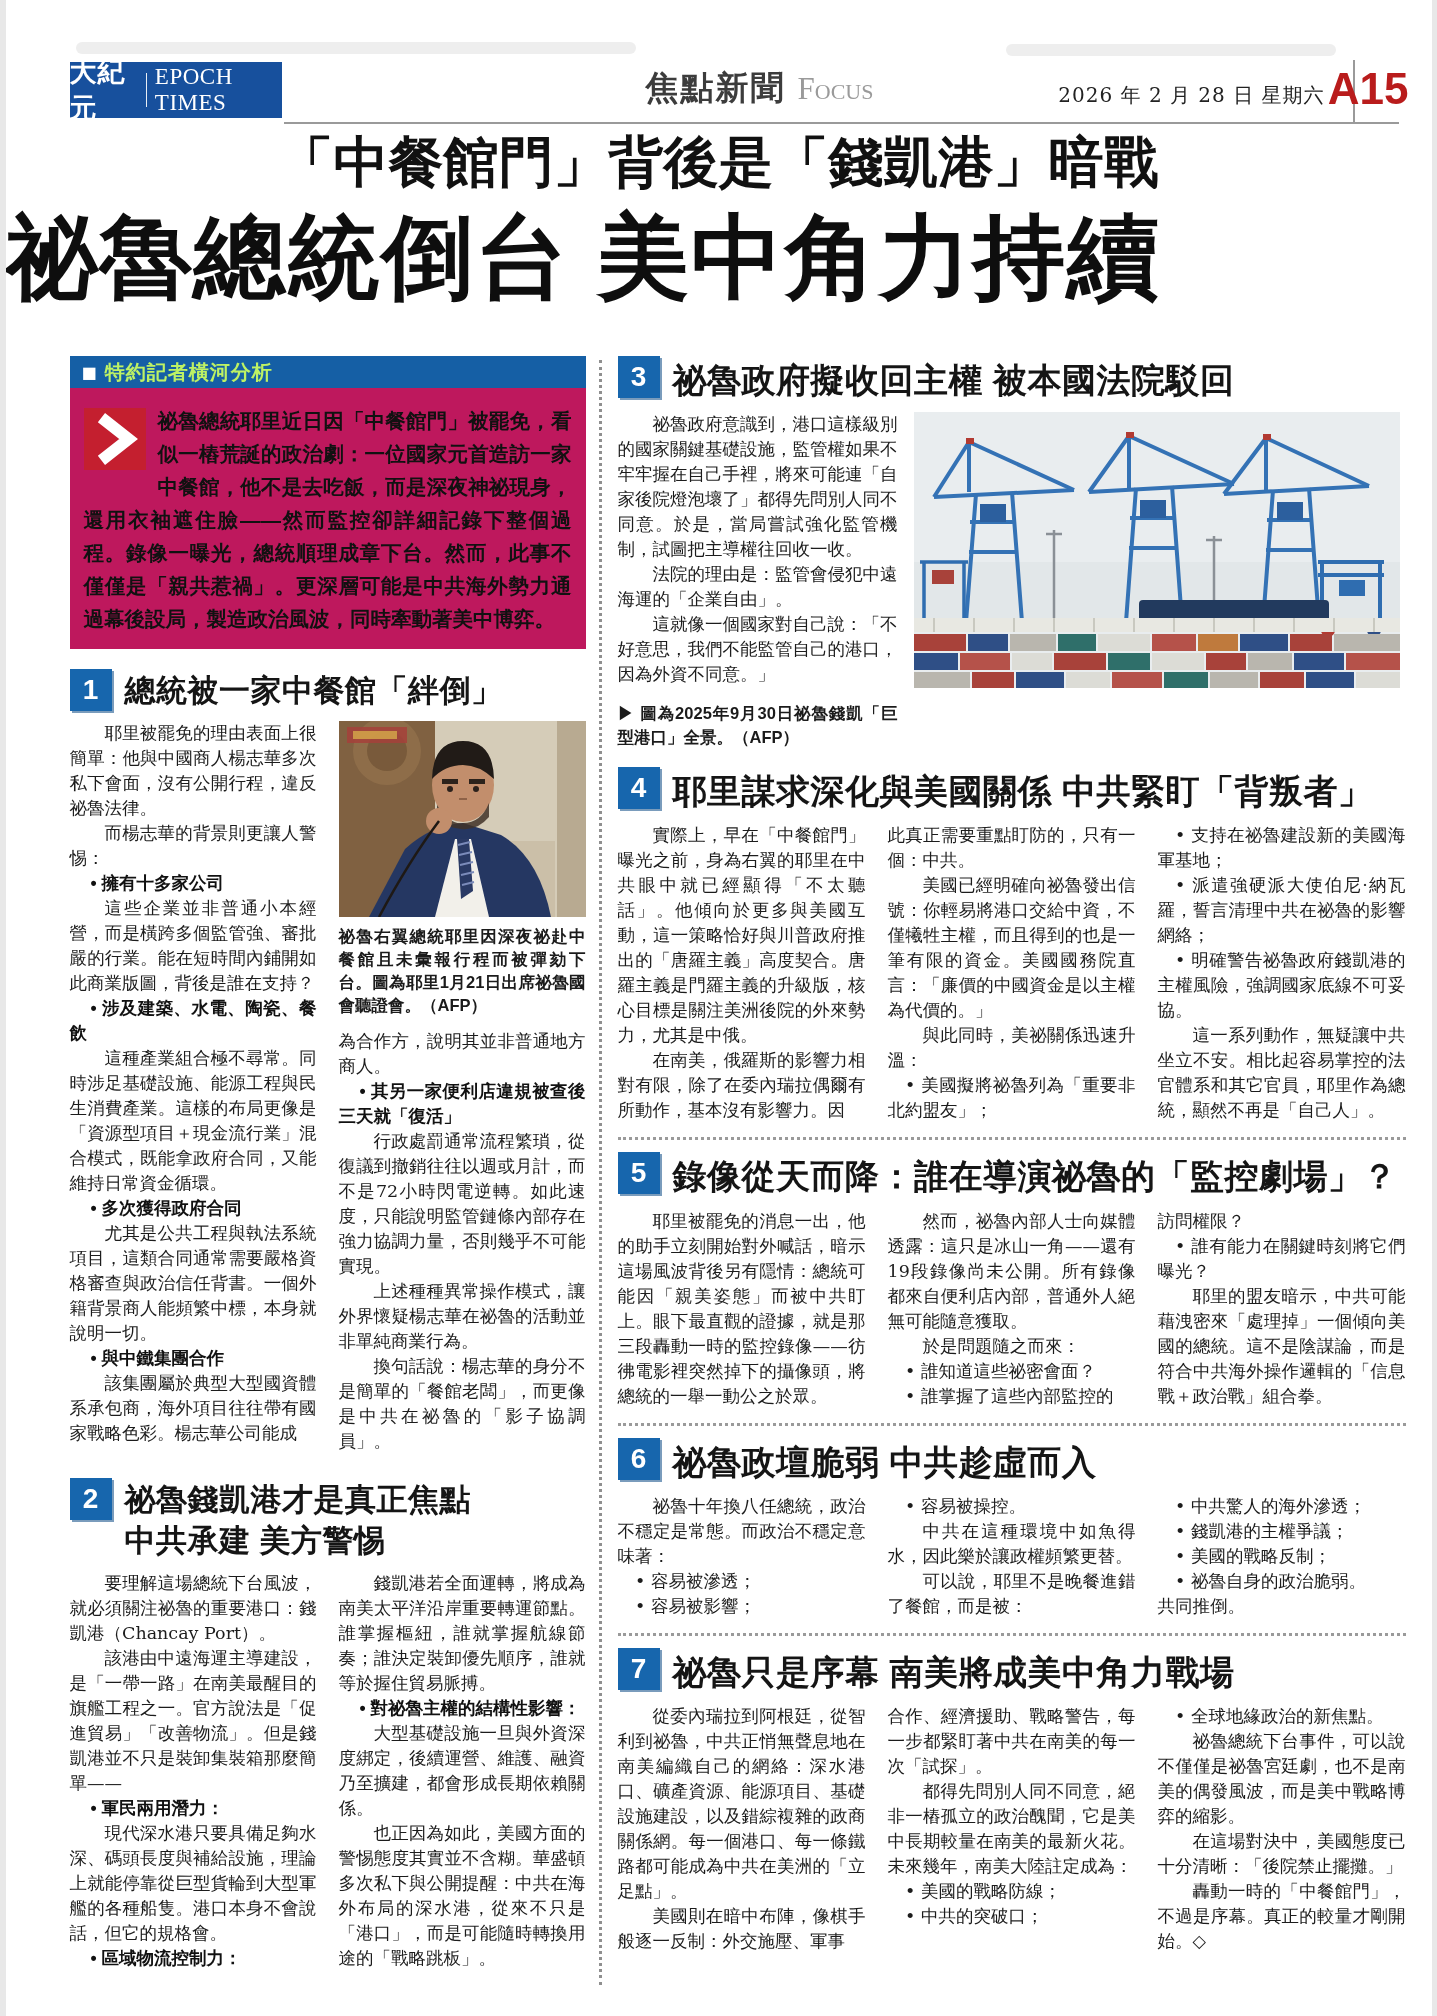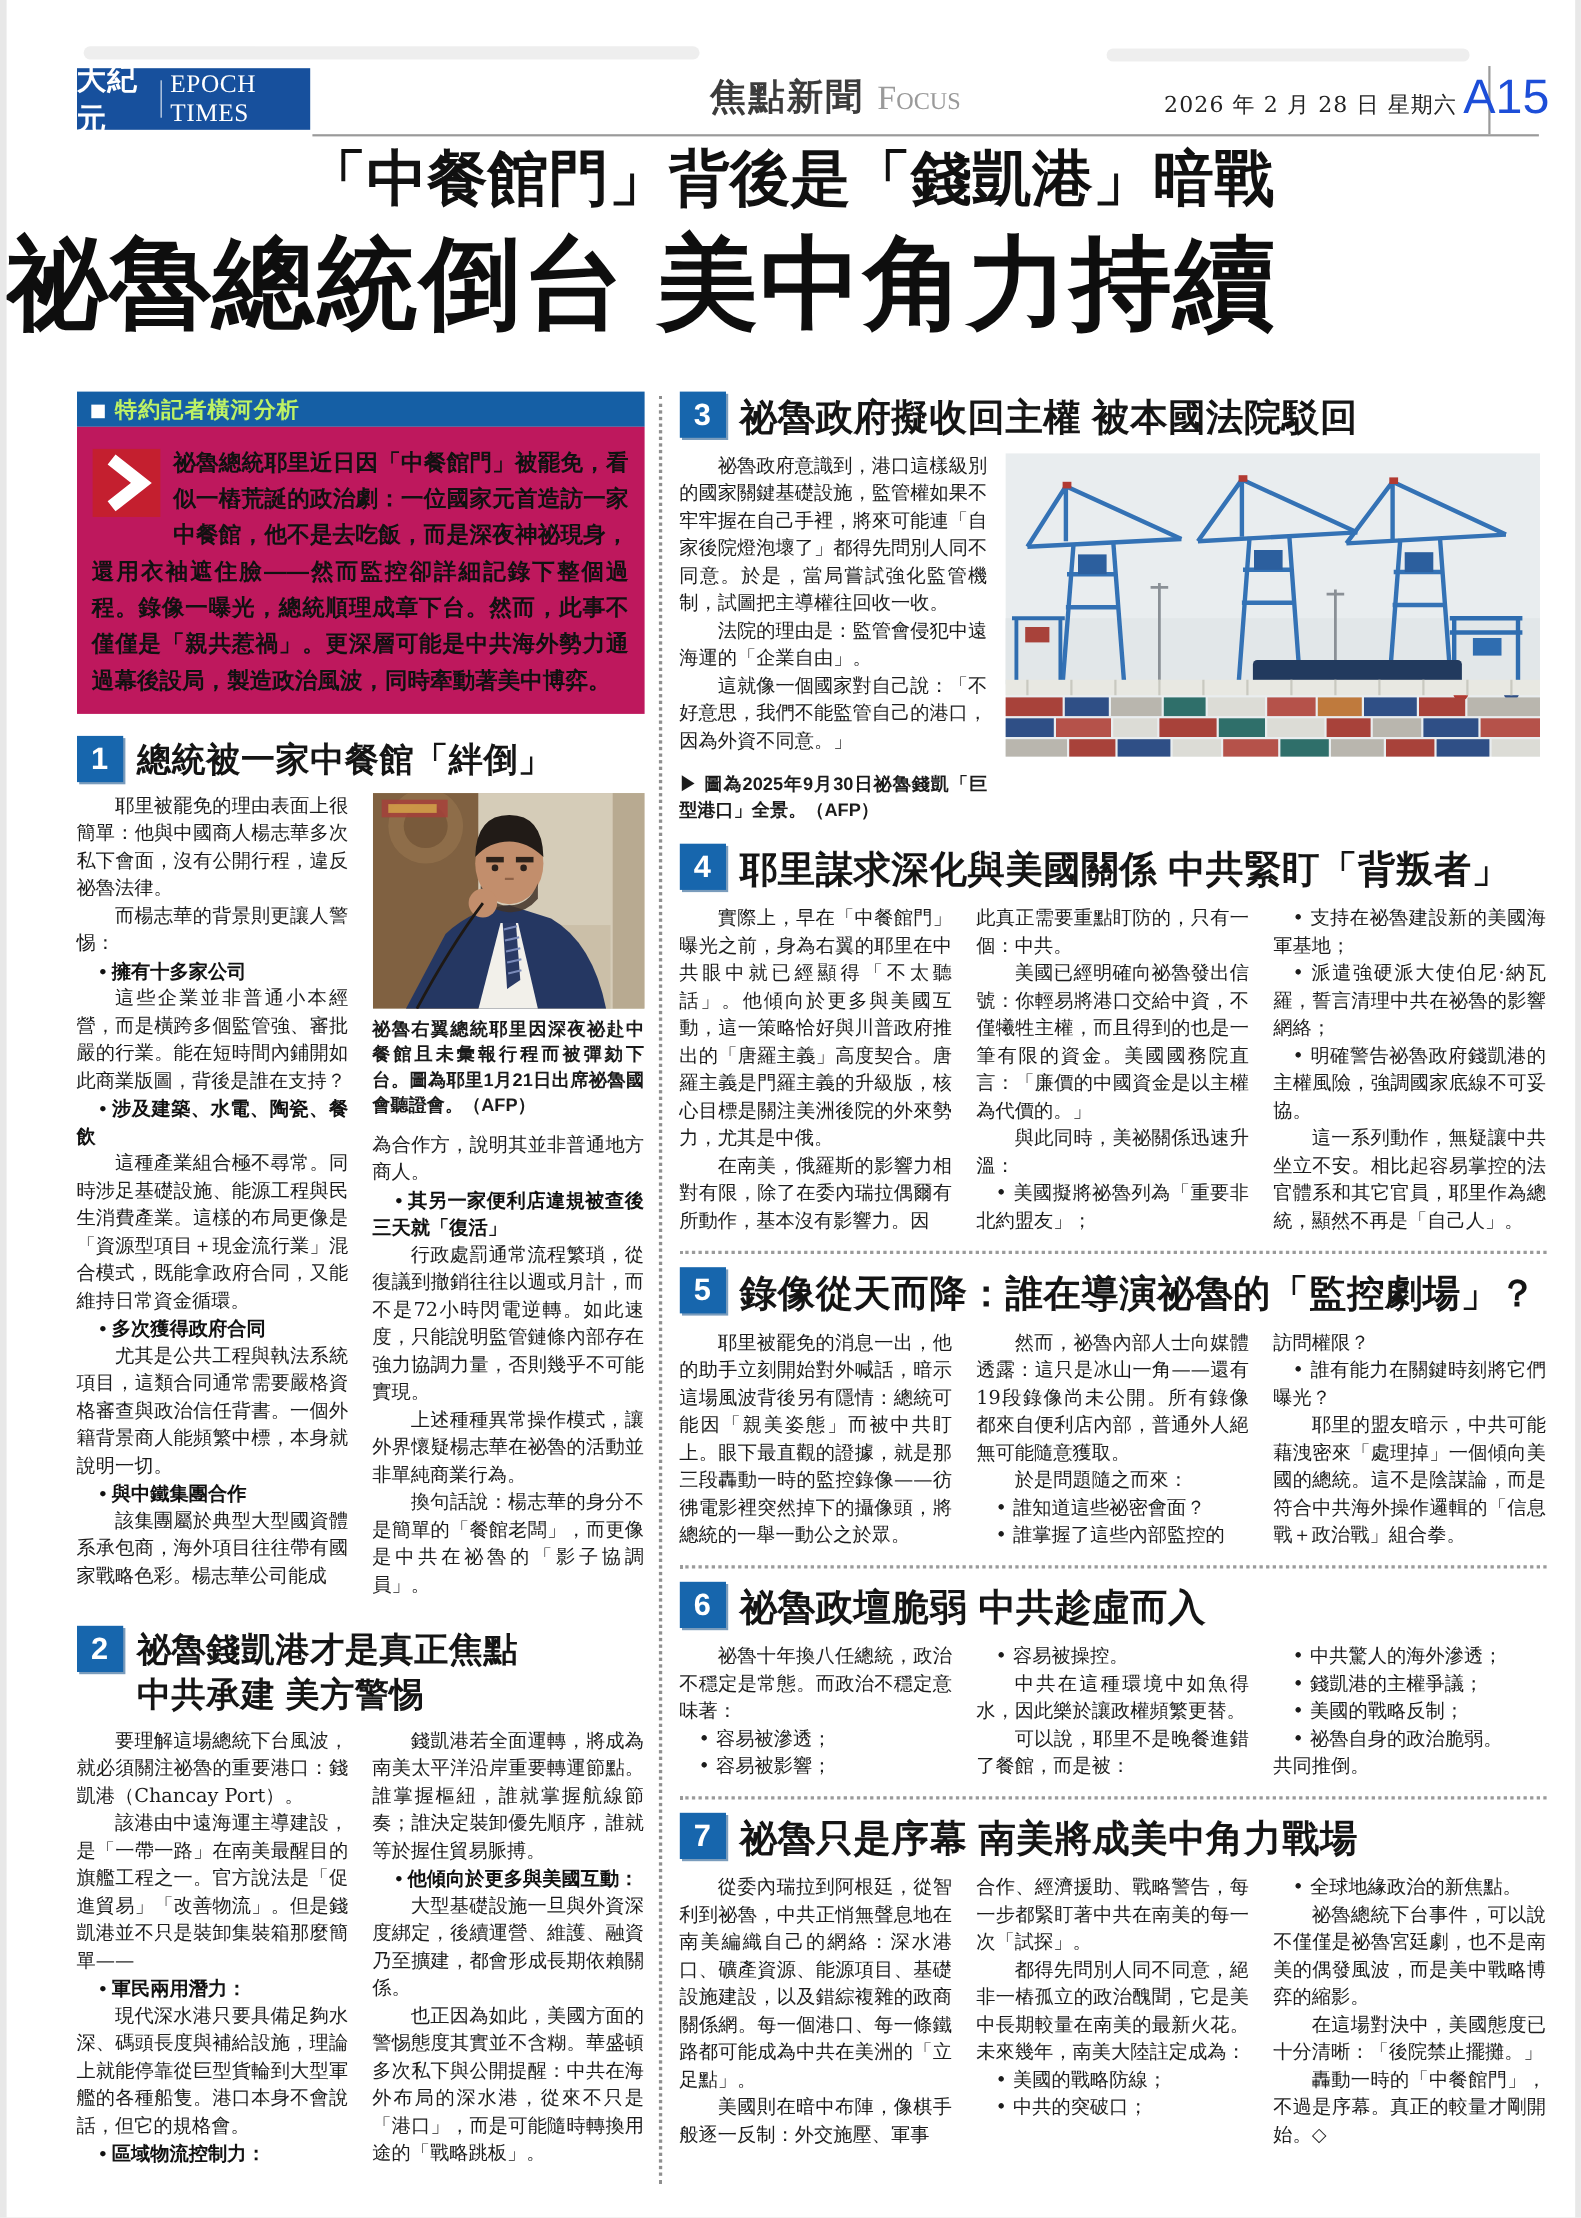--- a/index.html
+++ b/index.html
@@ -12,21 +12,21 @@
   .logo-box{position:absolute;left:0;top:2px;width:212px;height:56px;background:#17509d;
             display:flex;align-items:center;justify-content:center;gap:8px;}
   .logo-cn{color:#fff;font-family:"DejaVu Serif",serif;font-weight:bold;font-size:27px;letter-spacing:1px;}
   .logo-sep{width:1px;height:34px;background:#ffffff;opacity:.9;}
   .logo-en{color:#fff;font-family:"Liberation Serif",serif;font-size:23px;letter-spacing:.5px;}
   .mast-center{position:absolute;left:480px;top:6px;width:420px;text-align:center;white-space:nowrap;}
   .sec-cn{font-family:"Liberation Sans",sans-serif;font-weight:900;font-size:33px;color:#3c3c3c;letter-spacing:2px;}
   .sec-en{font-family:"Liberation Serif",serif;font-variant:small-caps;font-size:31px;color:#9a9a9a;margin-left:12px;}
   .mast-date{position:absolute;right:78px;top:22px;font-size:20px;color:#222;letter-spacing:1px;}
   .page-no{position:absolute;right:-6px;top:4px;font-family:"Liberation Sans",sans-serif;
-           font-weight:400;font-size:44px;color:#1d4ed8;}
+           font-weight:700;font-size:44px;color:#b91c1c;}
   .smudge{position:absolute;height:12px;background:#cfcfcf;opacity:.35;border-radius:6px;}
   
   .kicker{position:absolute;left:0;top:126px;width:100%;text-align:center;
           font-family:"Liberation Sans",sans-serif;font-weight:900;font-size:55px;color:#111;letter-spacing:0;}
   .main-headline{position:absolute;left:0;top:196px;width:100%;
           font-family:"Liberation Sans",sans-serif;font-weight:900;font-size:92px;color:#0e0e0e;letter-spacing:2px;}
   
   .left-block{position:absolute;left:64px;top:356px;width:516px;}
   .right-block{position:absolute;left:612px;top:356px;width:788px;}
   .v-divider{position:absolute;left:593px;top:360px;height:1625px;border-left:3px dotted #8f8f8f;}
@@ -180,21 +180,21 @@
     <div class="cols">
       <div class="col">
           <p class="para p">要理解這場總統下台風波，就必須關注祕魯的重要港口：錢凱港（Chancay Port）。</p>
           <p class="para p">該港由中遠海運主導建設，是「一帶一路」在南美最醒目的旗艦工程之一。官方說法是「促進貿易」「改善物流」。但是錢凱港並不只是裝卸集裝箱那麼簡單——</p>
           <p class="para b">• 軍民兩用潛力：</p>
           <p class="para p">現代深水港只要具備足夠水深、碼頭長度與補給設施，理論上就能停靠從巨型貨輪到大型軍艦的各種船隻。港口本身不會說話，但它的規格會。</p>
           <p class="para b">• 區域物流控制力：</p>
         </div>
       <div class="col">
           <p class="para p">錢凱港若全面運轉，將成為南美太平洋沿岸重要轉運節點。誰掌握樞紐，誰就掌握航線節奏；誰決定裝卸優先順序，誰就等於握住貿易脈搏。</p>
-          <p class="para b">• 他傾向於更多與美國互動：</p>
+          <p class="para b">• 對祕魯主權的結構性影響：</p>
           <p class="para p">大型基礎設施一旦與外資深度綁定，後續運營、維護、融資乃至擴建，都會形成長期依賴關係。</p>
           <p class="para p">也正因為如此，美國方面的警惕態度其實並不含糊。華盛頓多次私下與公開提醒：中共在海外布局的深水港，從來不只是「港口」，而是可能隨時轉換用途的「戰略跳板」。</p>
         </div>
     </div>
   </div>
 
   <div class="right-block">
 
     <div class="sec-head">
       <div class="num-box">3</div>

